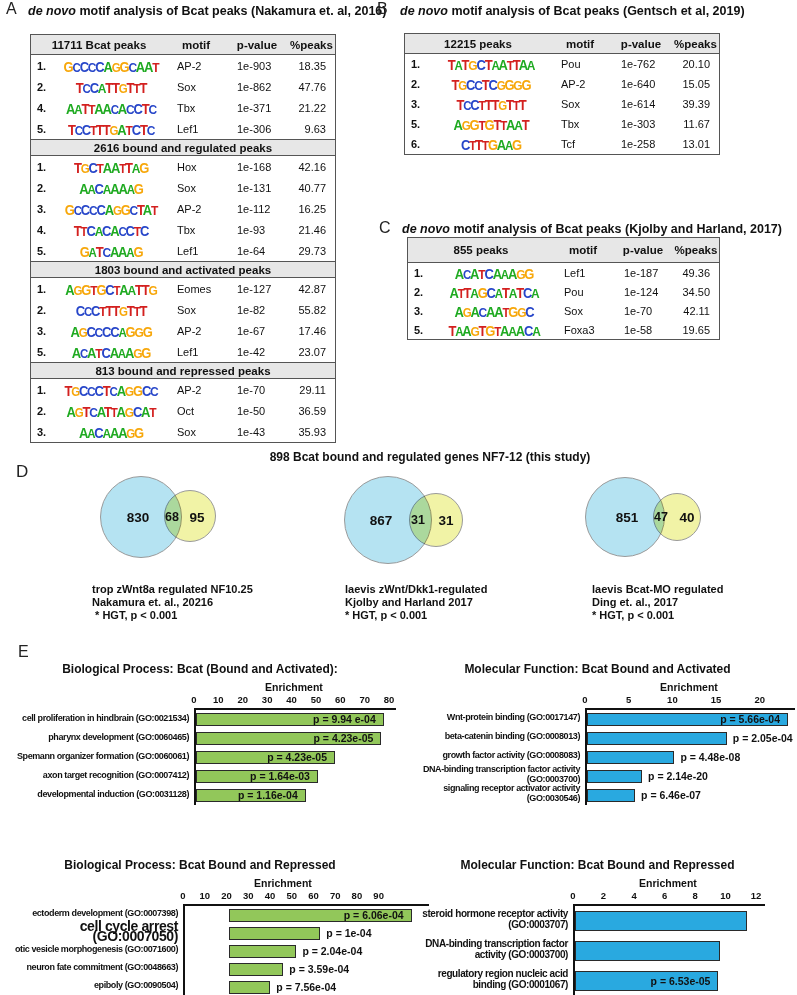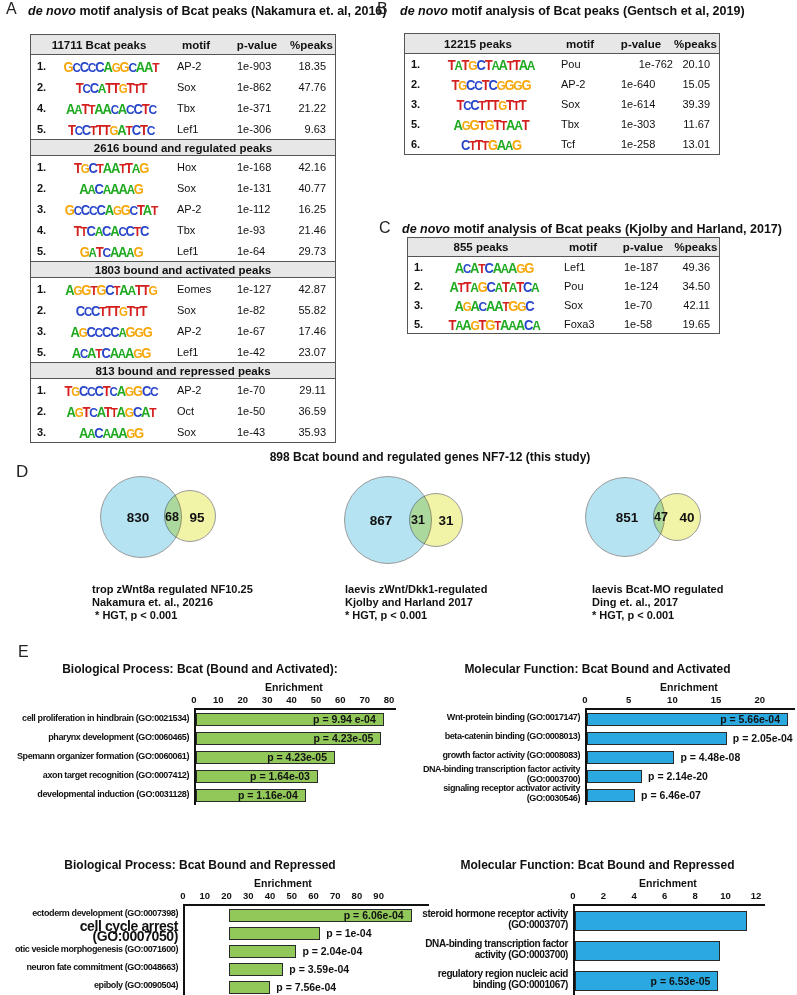--- a/index.html
+++ b/index.html
@@ -180,21 +180,21 @@
       <div class="trow thead" style="height: 20px;">
         <div class="tc tc-head" style="width: 146px;">12215 peaks</div>
         <div class="tc tc-head" style="width: 58px;">motif</div>
         <div class="tc tc-head" style="width: 64px;">p-value</div>
         <div class="tc tc-head" style="width: 45px;">%peaks</div>
       </div>
       <div class="trow" style="height: 20px;">
         <div class="tc tc-num" style="width: 26px;">1.</div>
         <div class="tc tc-logo" style="width: 120px;"><span class="logo"><span style="color: rgb(211, 32, 31); font-size: 13px;">T</span><span style="color: rgb(31, 170, 33); font-size: 11.5px;">A</span><span style="color: rgb(211, 32, 31); font-size: 13px;">T</span><span style="color: rgb(247, 167, 10); font-size: 12px;">G</span><span style="color: rgb(39, 70, 201); font-size: 13px;">C</span><span style="color: rgb(211, 32, 31); font-size: 13px;">T</span><span style="color: rgb(31, 170, 33); font-size: 11.5px;">A</span><span style="color: rgb(31, 170, 33); font-size: 13px;">A</span><span style="color: rgb(211, 32, 31); font-size: 12px;">T</span><span style="color: rgb(211, 32, 31); font-size: 13px;">T</span><span style="color: rgb(31, 170, 33); font-size: 13px;">A</span><span style="color: rgb(31, 170, 33); font-size: 12px;">A</span></span></div>
         <div class="tc tc-motif" style="width: 58px;">Pou</div>
-        <div class="tc tc-pv" style="width: 64px; text-align: right;">1e-762</div>
+        <div class="tc tc-pv" style="width: 64px;">1e-762</div>
         <div class="tc tc-pk" style="width: 45px;">20.10</div>
       </div>
       <div class="trow" style="height: 20px;">
         <div class="tc tc-num" style="width: 26px;">2.</div>
         <div class="tc tc-logo" style="width: 120px;"><span class="logo"><span style="color: rgb(211, 32, 31); font-size: 13px;">T</span><span style="color: rgb(247, 167, 10); font-size: 11.5px;">G</span><span style="color: rgb(39, 70, 201); font-size: 13px;">C</span><span style="color: rgb(39, 70, 201); font-size: 12px;">C</span><span style="color: rgb(211, 32, 31); font-size: 13px;">T</span><span style="color: rgb(39, 70, 201); font-size: 13px;">C</span><span style="color: rgb(247, 167, 10); font-size: 11.5px;">G</span><span style="color: rgb(247, 167, 10); font-size: 13px;">G</span><span style="color: rgb(247, 167, 10); font-size: 12px;">G</span><span style="color: rgb(247, 167, 10); font-size: 13px;">G</span></span></div>
         <div class="tc tc-motif" style="width: 58px;">AP-2</div>
         <div class="tc tc-pv" style="width: 64px;">1e-640</div>
         <div class="tc tc-pk" style="width: 45px;">15.05</div>
       </div>
       <div class="trow" style="height: 20px;">
@@ -216,21 +216,21 @@
         <div class="tc tc-logo" style="width: 120px;"><span class="logo"><span style="color: rgb(39, 70, 201); font-size: 13px;">C</span><span style="color: rgb(211, 32, 31); font-size: 11.5px;">T</span><span style="color: rgb(211, 32, 31); font-size: 13px;">T</span><span style="color: rgb(211, 32, 31); font-size: 12px;">T</span><span style="color: rgb(247, 167, 10); font-size: 13px;">G</span><span style="color: rgb(31, 170, 33); font-size: 13px;">A</span><span style="color: rgb(31, 170, 33); font-size: 11.5px;">A</span><span style="color: rgb(247, 167, 10); font-size: 13px;">G</span></span></div>
         <div class="tc tc-motif" style="width: 58px;">Tcf</div>
         <div class="tc tc-pv" style="width: 64px;">1e-258</div>
         <div class="tc tc-pk" style="width: 45px;">13.01</div>
       </div>
     </div>
 
   <div class="panel-letter" style="left:379px;top:219px">C</div>
   <div class="panel-title" style="left:402px;top:222px"><em>de novo</em><span> motif analysis of Bcat peaks (Kjolby and Harland, 2017)</span></div>
   <div id="tableC" class="motif-table" style="left:407px;top:237px;width:313px">
-      <div class="trow thead" style="height: 19px;">
+      <div class="trow thead" style="height: 25px;">
         <div class="tc tc-head" style="width: 146px;">855 peaks</div>
         <div class="tc tc-head" style="width: 58px;">motif</div>
         <div class="tc tc-head" style="width: 62px;">p-value</div>
         <div class="tc tc-head" style="width: 44px;">%peaks</div>
       </div>
       <div class="trow" style="height: 19px;">
         <div class="tc tc-num" style="width: 26px;">1.</div>
         <div class="tc tc-logo" style="width: 120px;"><span class="logo"><span style="color: rgb(31, 170, 33); font-size: 13px;">A</span><span style="color: rgb(39, 70, 201); font-size: 11.5px;">C</span><span style="color: rgb(31, 170, 33); font-size: 13px;">A</span><span style="color: rgb(211, 32, 31); font-size: 12px;">T</span><span style="color: rgb(39, 70, 201); font-size: 13px;">C</span><span style="color: rgb(31, 170, 33); font-size: 13px;">A</span><span style="color: rgb(31, 170, 33); font-size: 11.5px;">A</span><span style="color: rgb(31, 170, 33); font-size: 13px;">A</span><span style="color: rgb(247, 167, 10); font-size: 12px;">G</span><span style="color: rgb(247, 167, 10); font-size: 13px;">G</span></span></div>
         <div class="tc tc-motif" style="width: 58px;">Lef1</div>
         <div class="tc tc-pv" style="width: 62px;">1e-187</div>

